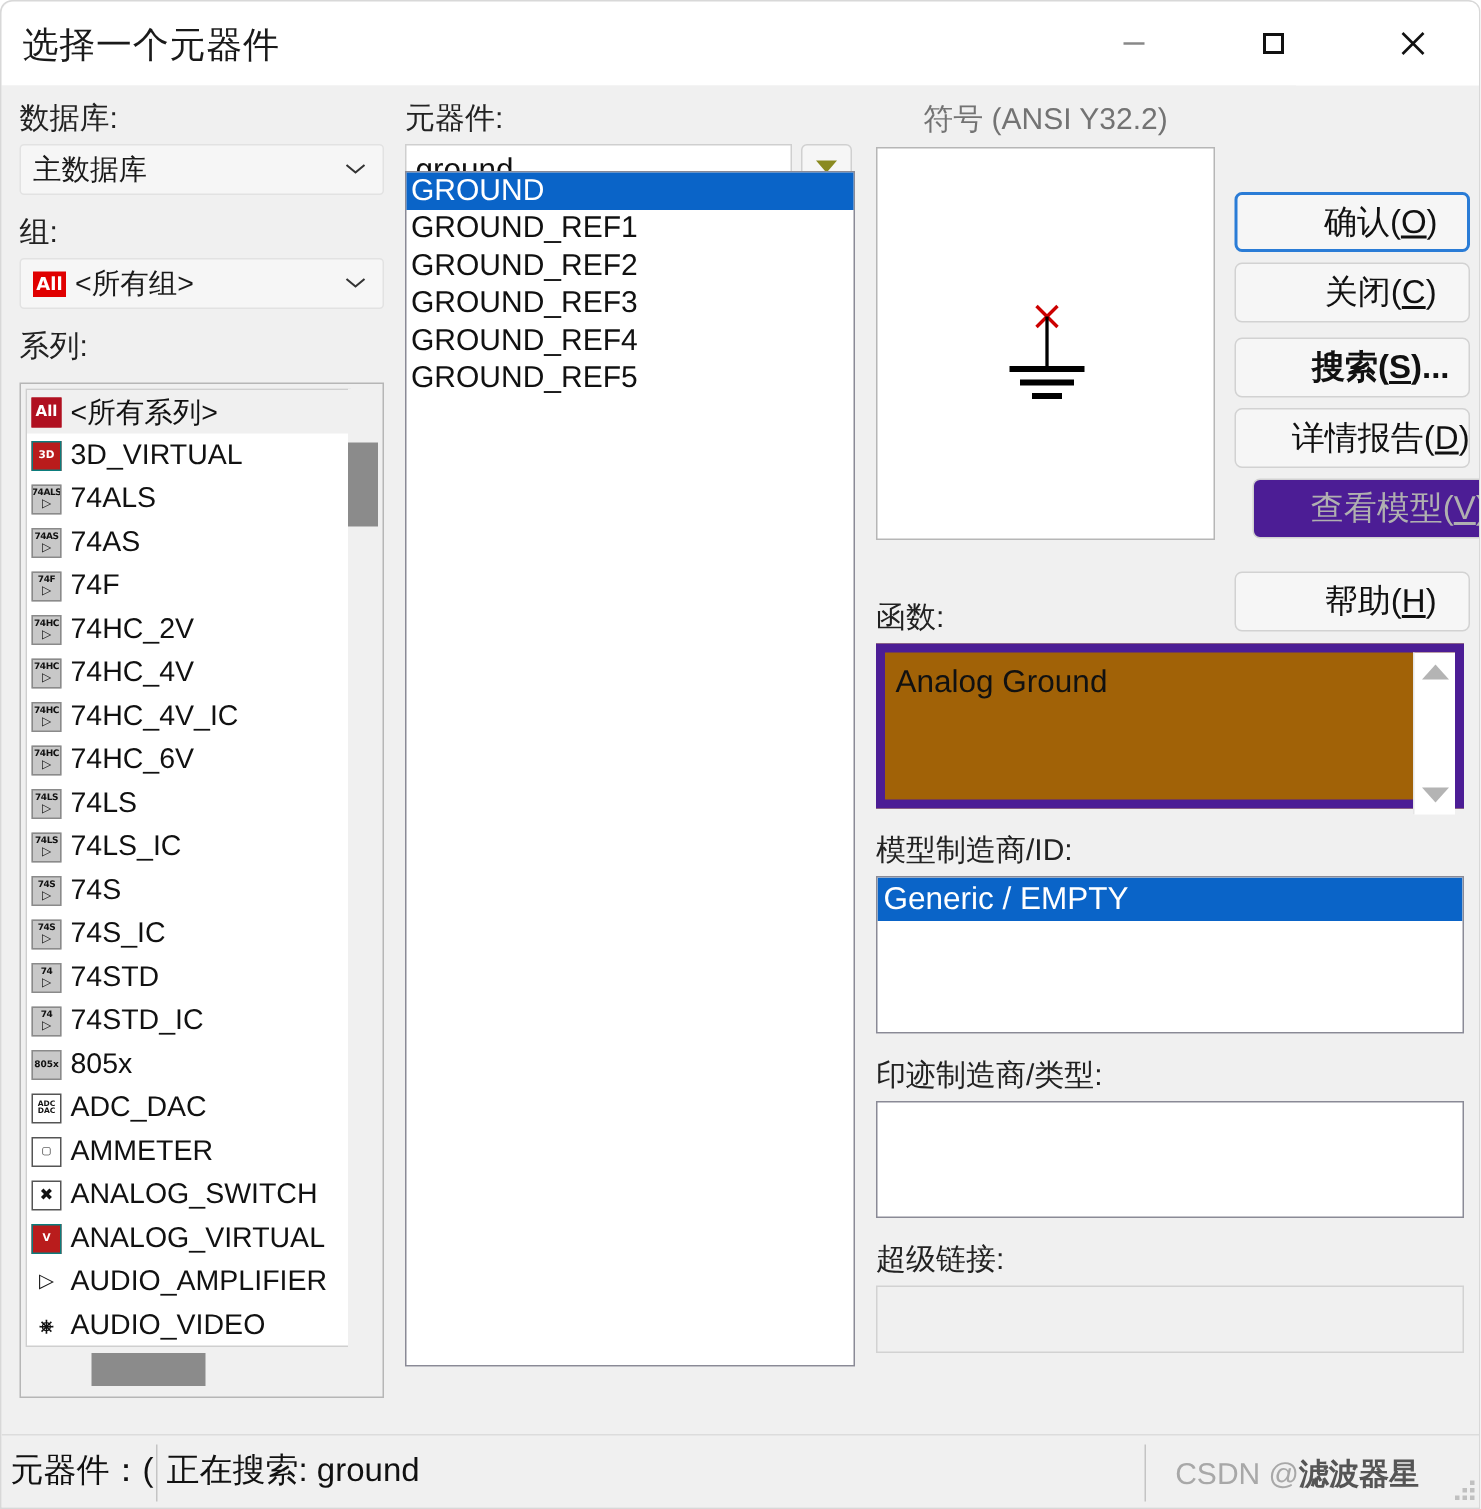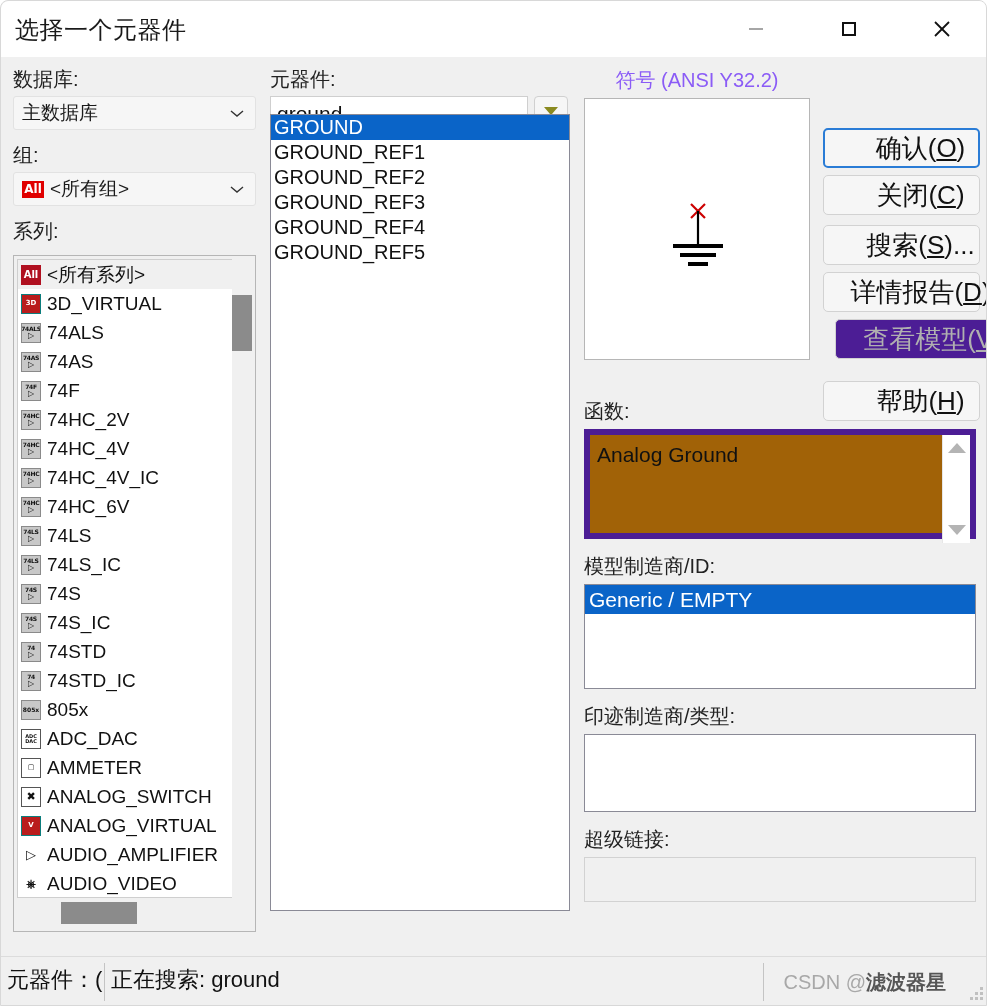--- a/index.html
+++ b/index.html
@@ -184,21 +184,21 @@
   }
   .comp-row.sel { background: #0a64c8; color: #ffffff; }
 
   
   .col-right {
     position: absolute; left: 583px; top: 9px;
     width: 392px; height: 880px;
   }
   .sym-title {
     text-align: center;
-    font-size: 20px; color: #8b5cf6;
+    font-size: 20px; color: #737373;
     line-height: 28px;
   }
   .sym-box {
     position: relative;
     margin-top: 4px;
     width: 226px; height: 262px;
     background: #ffffff;
     border: 1px solid #b6b6b6;
     margin-left: 0;
   }
@@ -263,30 +263,30 @@
   
   .btncol {
     position: absolute; left: 822px; top: 71px;
     width: 157px;
   }
   .btn {
     width: 157px; height: 40px;
     background: #f6f6f6;
     border: 1px solid #d2d2d2;
     border-radius: 5px;
-    font-size: 26px; color: #111;
+    font-size: 22px; color: #111;
     display: flex; align-items: center; justify-content: center;
     margin-bottom: 7px;
     font-family: "Liberation Sans", sans-serif;
     white-space: nowrap;
     padding-left: 38px;
   }
   .btn.primary { border: 2px solid #2a7cd6; }
   .btn.disabled { color: #b0b0b0; background: #4c1d95; margin-left: 12px; }
-  .btn.gap { margin-top: 10px; }
+  .btn.gap { margin-top: 10px; font-weight: bold; }
   .btn.gap2 { margin-top: 22px; }
   .u { text-decoration: underline; }
 
   
   .statusbar {
     position: absolute; left: 0; bottom: 0;
     width: 987px; height: 49px;
     background: #f0f0f0;
     border-top: 1px solid #dcdcdc;
   }

